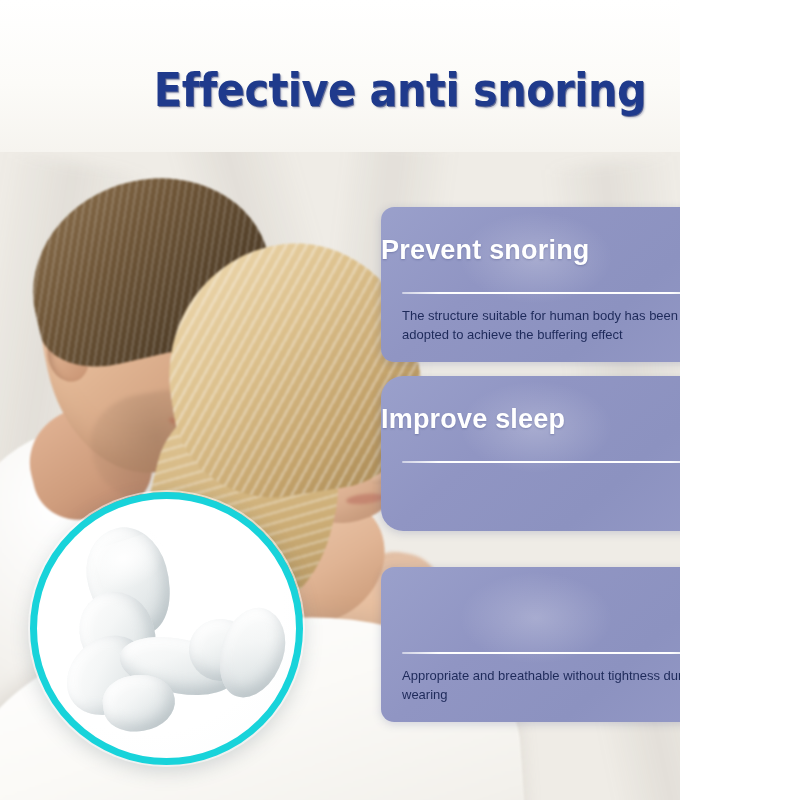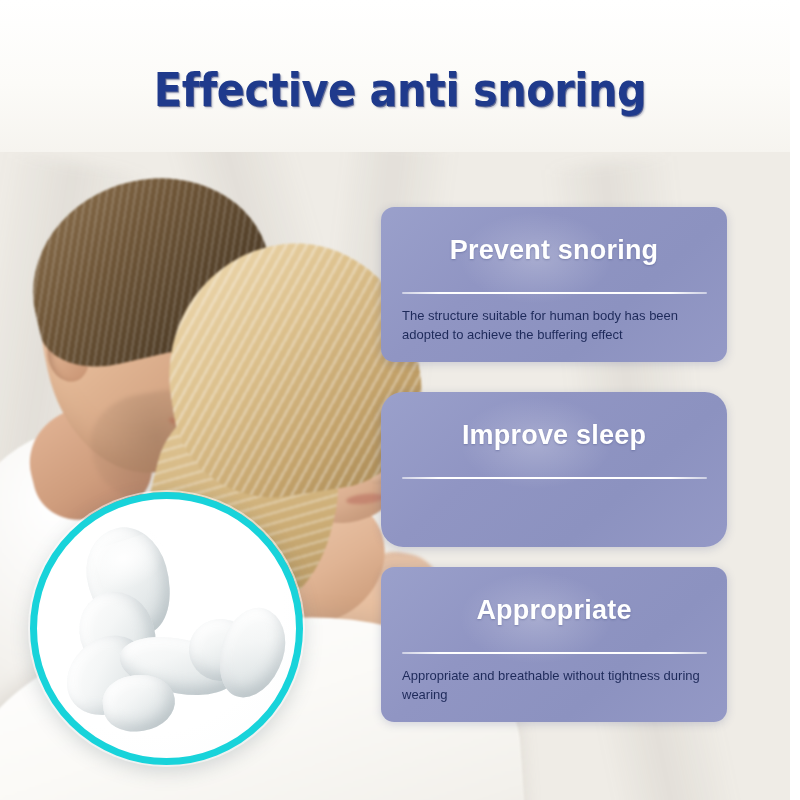--- a/index.html
+++ b/index.html
@@ -7,21 +7,21 @@
   html, body {
     width: 800px;
     height: 800px;
     overflow: hidden;
     background: #ffffff;
     font-family: "Liberation Sans", sans-serif;
   }
 
   #page {
     position: relative;
-    width: 790px;
+    width: 680px;
     height: 800px;
     overflow: hidden;
     background: #fbfaf7;
   }
 
   
   .header-band {
     position: absolute;
     left: 0; top: 0;
     width: 800px;
@@ -346,35 +346,35 @@
     position: absolute;
     left: 381px;
     width: 346px;
     height: 155px;
     border-radius: 13px;
     background: linear-gradient(138deg, #9aa0cb 0%, #9095c3 35%, #8c92c0 68%, #9499c6 100%);
     box-shadow: 0 2px 10px rgba(70,80,130,0.22);
     overflow: hidden;
   }
   .card.c1 { top: 55px; }    
-  .card.c2 { top: 240px; border-radius: 22px; }   
+  .card.c2 { top: 224px; border-radius: 22px; }   
   .card.c3 { top: 415px; }   
 
   .card-glow {
     position: absolute; left: 80px; top: 6px;
     width: 150px; height: 90px;
     background: radial-gradient(ellipse at 50% 50%, rgba(255,255,255,0.22), rgba(255,255,255,0) 72%);
     pointer-events: none;
   }
 
   .card-title {
     position: absolute;
     left: 0; top: 30px;
     width: 346px;
-    text-align: center;
+    text-align: left;
     font-family: "Liberation Sans", sans-serif;
     font-weight: bold;
     font-size: 27px;
     color: #ffffff;
     letter-spacing: 0.2px;
     line-height: 1;
     text-shadow: 0 1px 2px rgba(60,70,120,0.35);
   }
 
   .card-divider {
@@ -469,19 +469,18 @@
     </div>
 
     <div class="card c2">
       <div class="card-glow"></div>
       <div class="card-title">Improve sleep</div>
       <div class="card-divider"></div>
     </div>
 
     <div class="card c3">
       <div class="card-glow"></div>
-      <div class="card-title">Appropriate</div>
       <div class="card-divider"></div>
       <div class="card-body">Appropriate and breathable without tightness during wearing</div>
     </div>
   </div>
 
 </div>
 
 </body></html>

